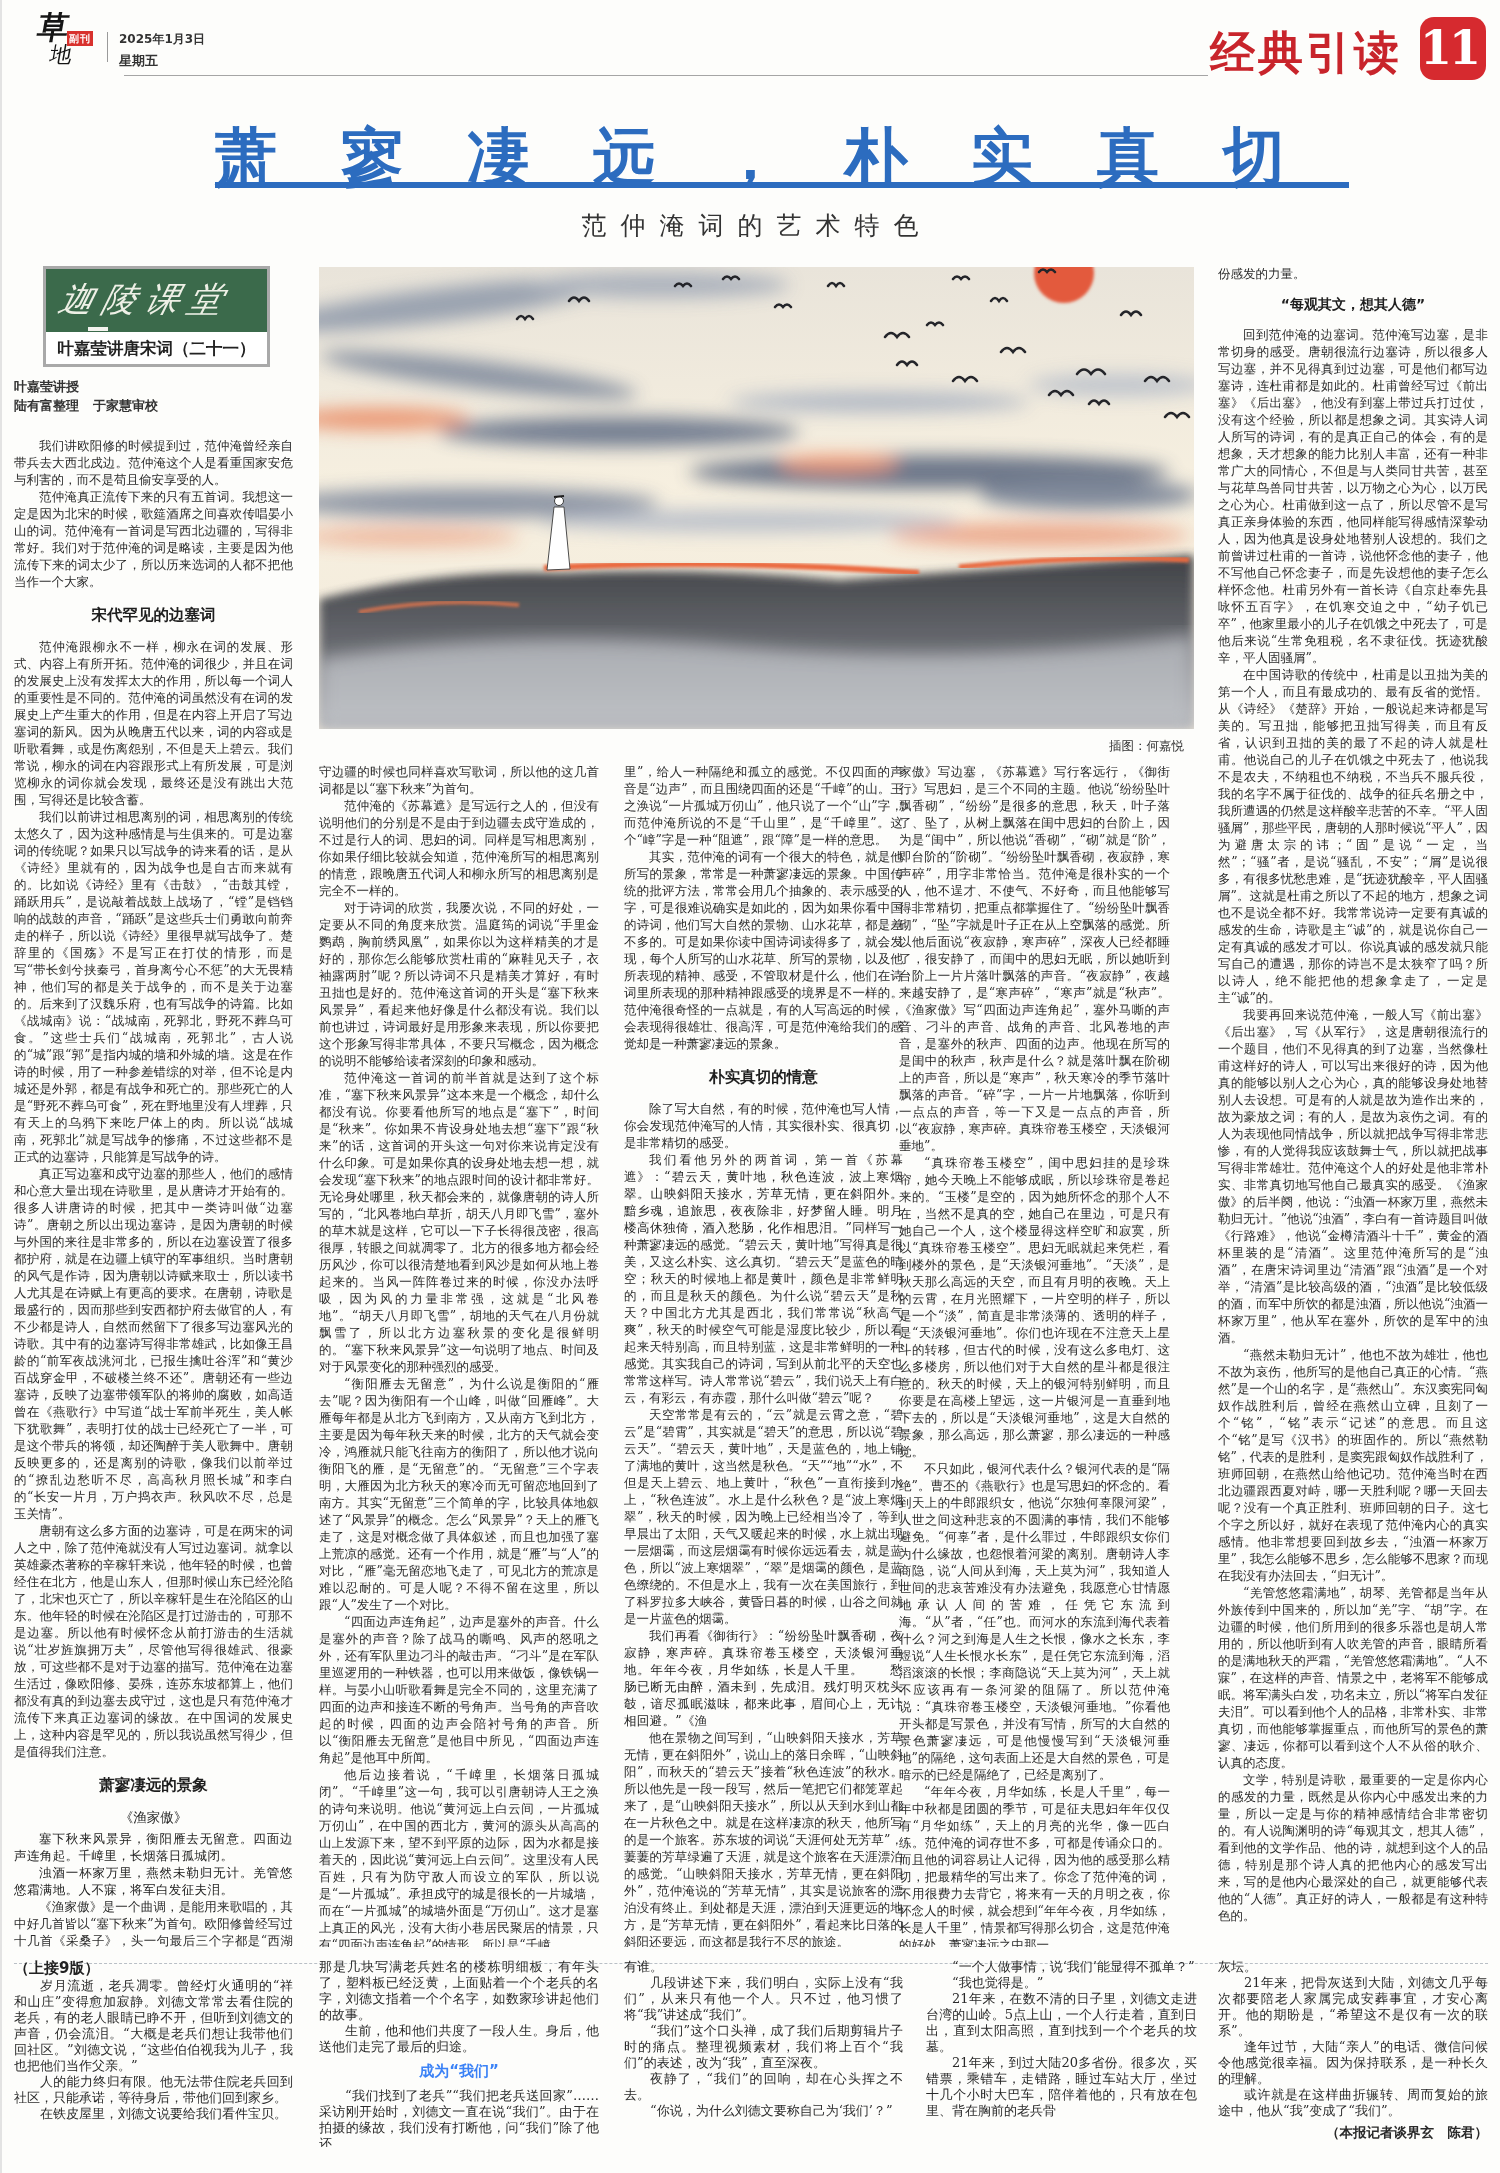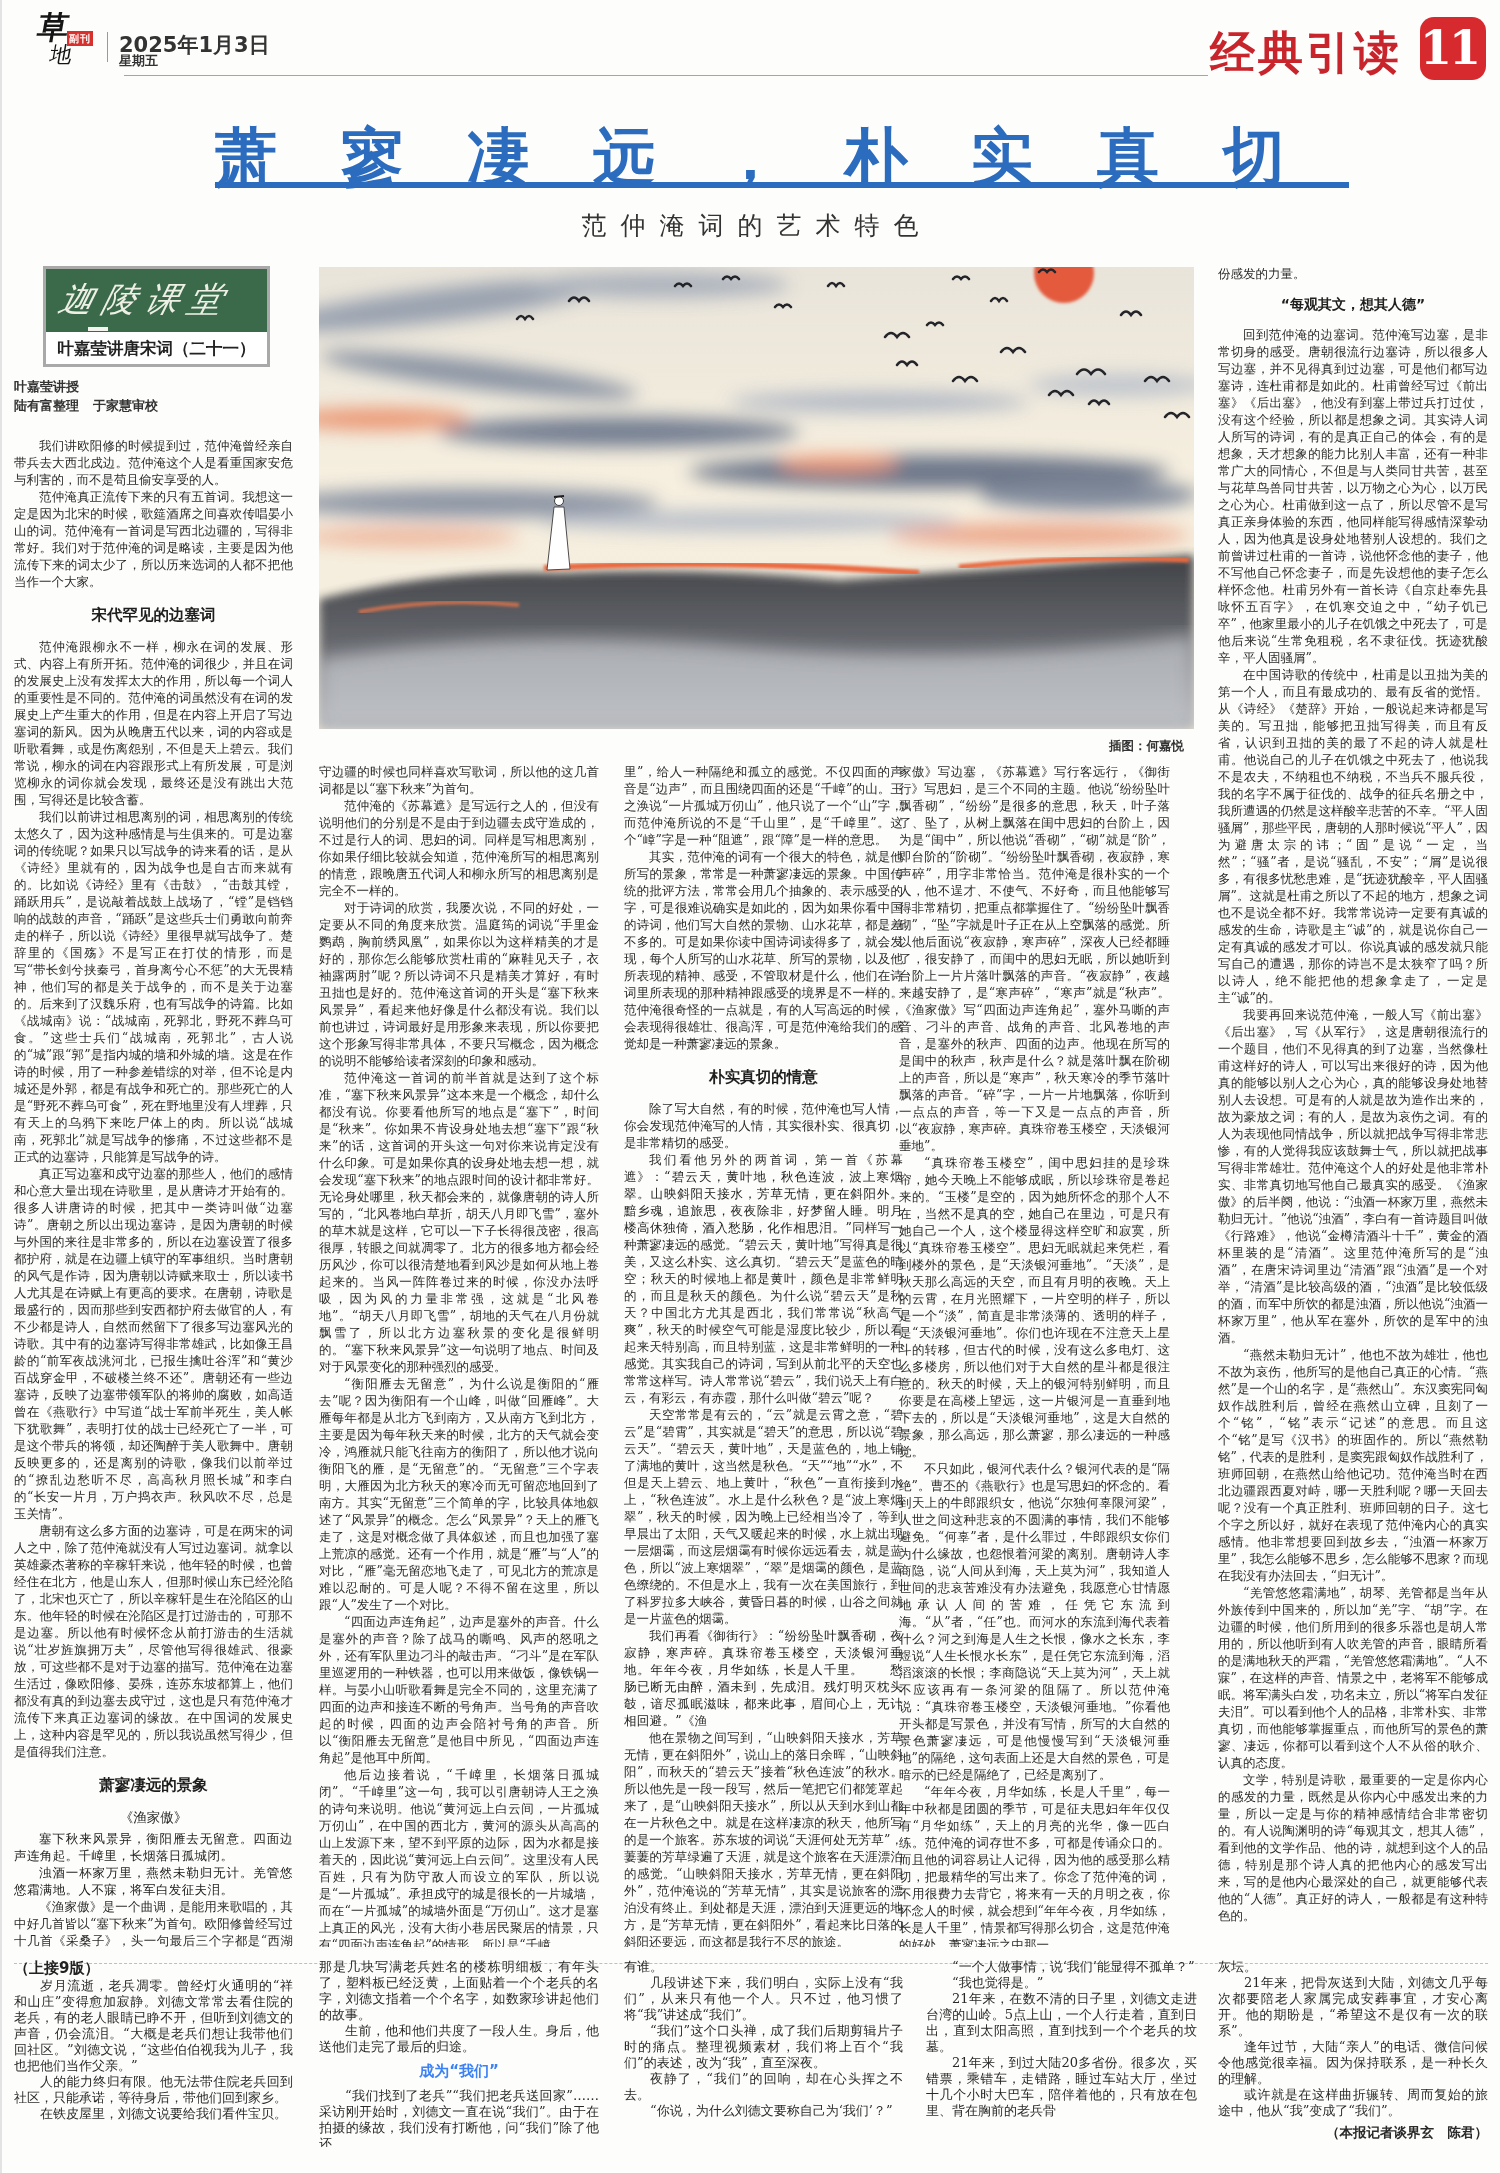--- a/index.html
+++ b/index.html
@@ -8,21 +8,21 @@
   .abs{position:absolute;}
   
   .logo{left:36px;top:10px;width:70px;height:60px;}
   .logo-c1{position:absolute;left:2px;top:0;font-size:31px;font-weight:bold;color:#151515;
            transform:skewX(-10deg);font-family:"DejaVu Serif",serif;line-height:34px;}
   .logo-c2{position:absolute;left:14px;top:33px;font-size:22px;color:#151515;transform:skewX(-10deg);
            font-family:"DejaVu Serif",serif;line-height:24px;}
   .logo-badge{position:absolute;left:31px;top:21px;background:#d8312d;color:#fff;font-size:10px;
               line-height:13px;padding:1px 2px;letter-spacing:1px;font-family:"DejaVu Sans",sans-serif;font-weight:bold;}
   .head-divider{left:107px;top:32px;width:1px;height:30px;background:#9a9a9a;}
-  .date{left:119px;top:31px;font-size:21px;font-weight:bold;color:#333;font-family:"DejaVu Sans",sans-serif;}
+  .date{left:119px;top:31px;font-size:12px;font-weight:bold;color:#333;font-family:"DejaVu Sans",sans-serif;}
   .weekday{left:119px;top:52px;font-size:13px;font-weight:bold;color:#333;font-family:"DejaVu Sans",sans-serif;}
   .head-rule{left:124px;top:75px;width:1084px;height:1px;background:#a5a5a5;}
   .section-name{left:1210px;top:26px;font-size:45px;line-height:54px;color:#c8242b;font-weight:bold;
                 letter-spacing:3px;font-family:"DejaVu Serif",serif;}
   .page-num{left:1420px;top:17px;width:66px;height:63px;background:#d62a2f;color:#fff;font-size:46px;
             line-height:63px;font-weight:bold;letter-spacing:-3px;font-family:"DejaVu Serif",serif;border-radius:14px;}
   
   .title{left:0;top:120px;width:1500px;text-align:center;font-size:62px;line-height:74px;font-weight:bold;
          color:#2c6cbf;letter-spacing:64px;text-indent:64px;font-family:"DejaVu Sans",sans-serif;text-decoration:underline;}
   .subtitle{left:0;top:210px;width:1500px;text-align:center;font-size:25px;line-height:32px;color:#333;
@@ -34,21 +34,21 @@
               letter-spacing:9px;transform:skewX(-14deg);font-family:"DejaVu Serif",serif;font-style:italic;}
   .chalk-piece{position:absolute;left:42px;top:58px;width:20px;height:4px;background:#f4f4ef;}
   .series{position:absolute;left:0;top:66px;width:221px;text-align:center;font-size:16.5px;line-height:28px;
           font-weight:bold;color:#222;font-family:"DejaVu Sans",sans-serif;}
   .credits{left:14px;top:377px;font-size:13px;line-height:19px;font-weight:bold;color:#333;
            font-family:"DejaVu Sans",sans-serif;}
   .credits span{display:block;}
   .credits .gap{display:inline-block;width:14px;}
   
   .illus{left:319px;top:267px;width:875px;height:462px;overflow:hidden;}
-  .caption{left:1060px;top:738px;width:124px;text-align:right;font-size:12.5px;font-weight:bold;color:#333;
+  .caption{left:1060px;top:738px;width:124px;text-align:right;font-size:12.5px;font-weight:normal;color:#333;
            font-family:"DejaVu Sans",sans-serif;}
   
   .col{position:absolute;font-size:12.5px;line-height:17px;text-align:justify;overflow:hidden;color:#2b2b2b;}
   .col p{margin:0;text-indent:2em;}
   .col p.cont{text-indent:0;}
   .sec-head{margin:15px 0 13px;text-align:center;font-size:15.5px;line-height:20px;font-weight:bold;color:#1f1f1f;
             font-family:"DejaVu Sans",sans-serif;}
   .sub-head{margin:12px 0 12px;text-align:center;font-size:14px;line-height:20px;font-weight:bold;color:#1f1f1f;
             font-family:"DejaVu Sans",sans-serif;}
   .poem-title{margin:4px 0 3px;text-align:center;font-size:13.5px;line-height:19px;color:#222;}

